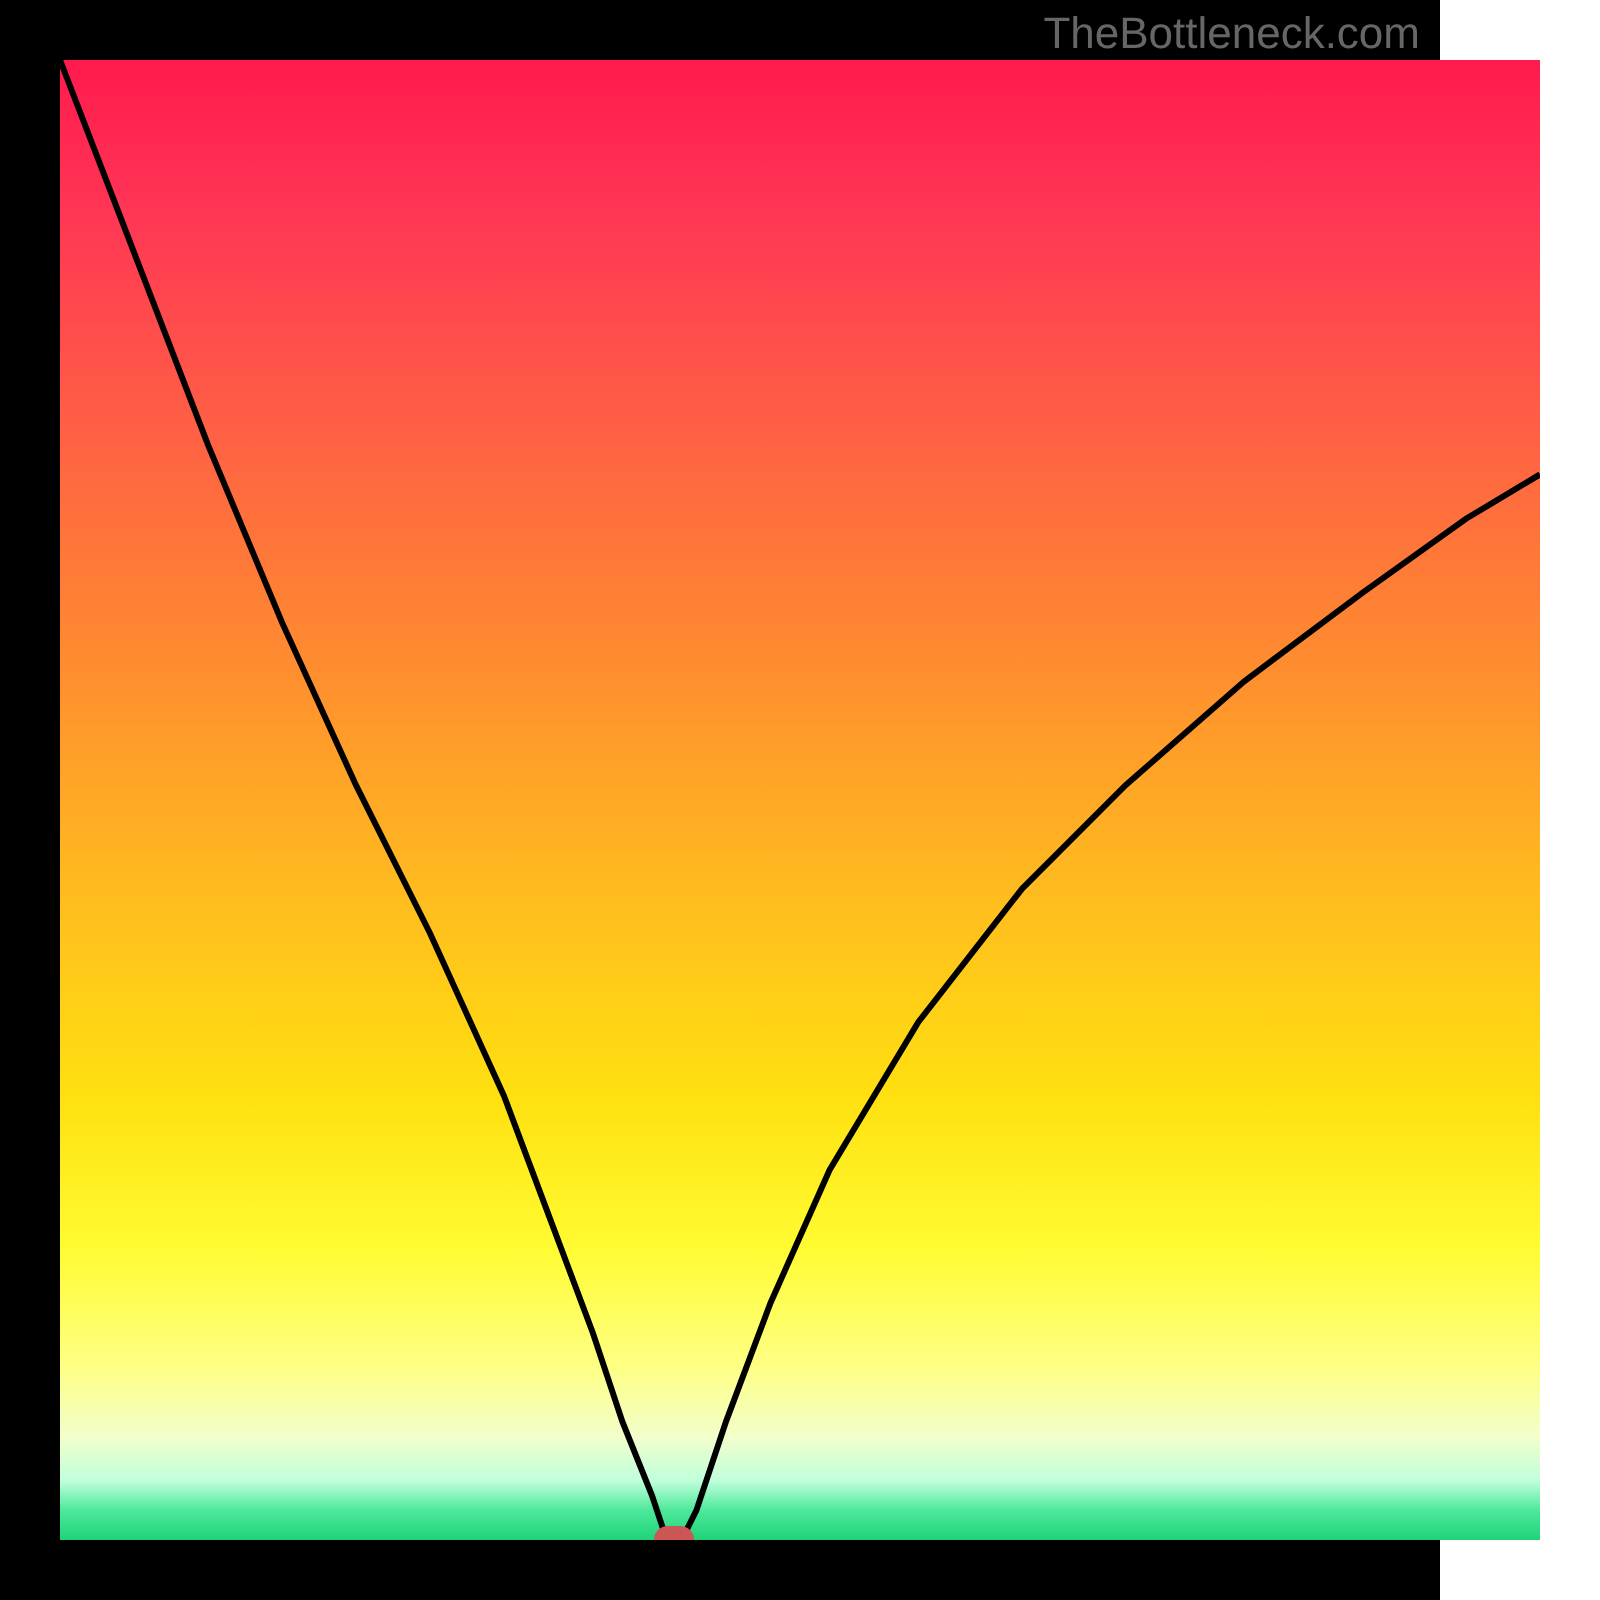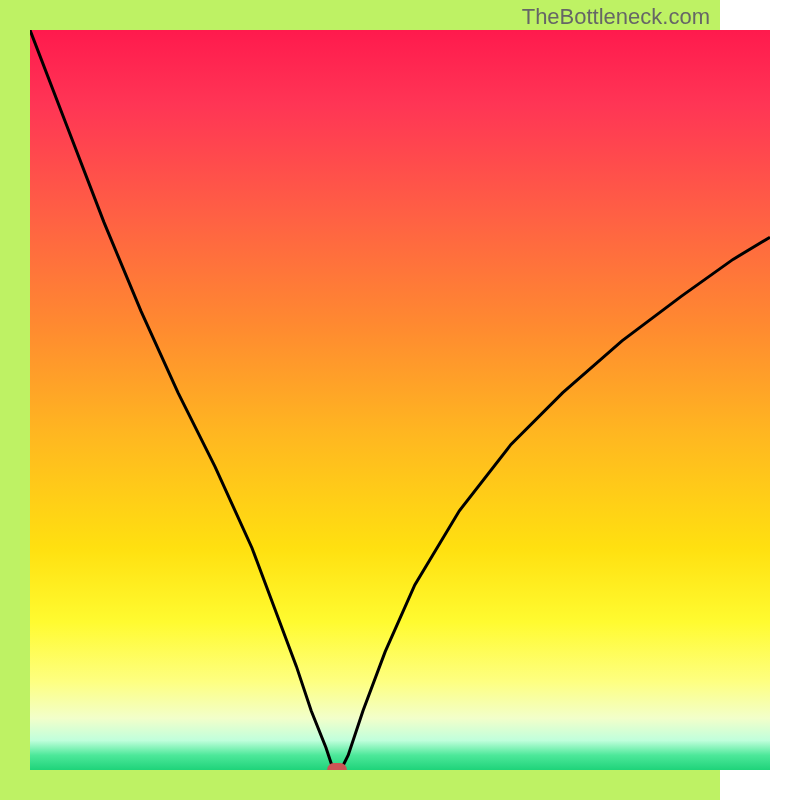--- a/index.html
+++ b/index.html
@@ -7,21 +7,21 @@
     padding: 0;
     width: 800px;
     height: 800px;
     overflow: hidden;
     font-family: Arial, sans-serif;
   }
   .container {
     position: relative;
     width: 720px;
     height: 800px;
-    background: #bef264;
+    background: #000000;
   }
   .watermark {
     position: absolute;
     top: 4px;
     right: 10px;
     color: #666;
     font-size: 22px;
     font-weight: 500;
     z-index: 10;
   }

